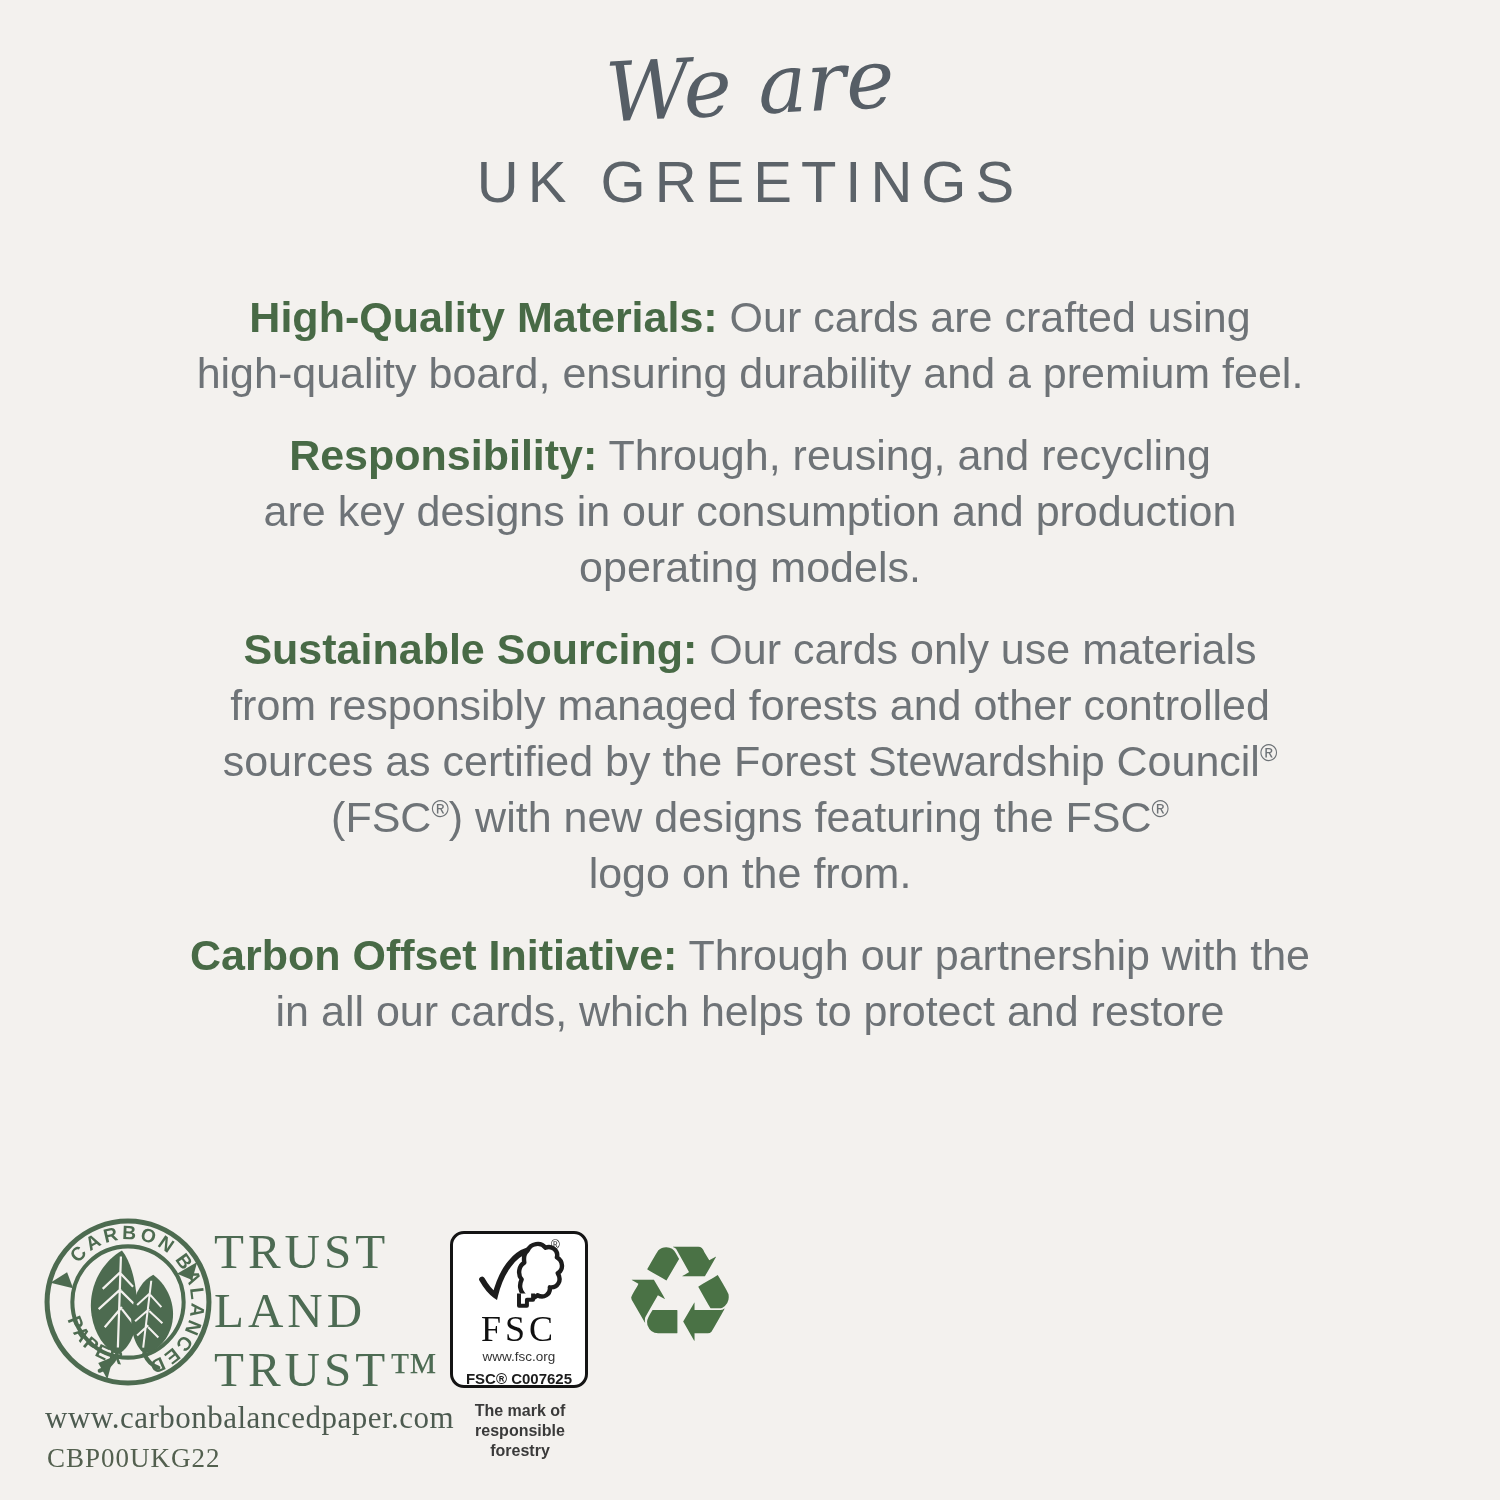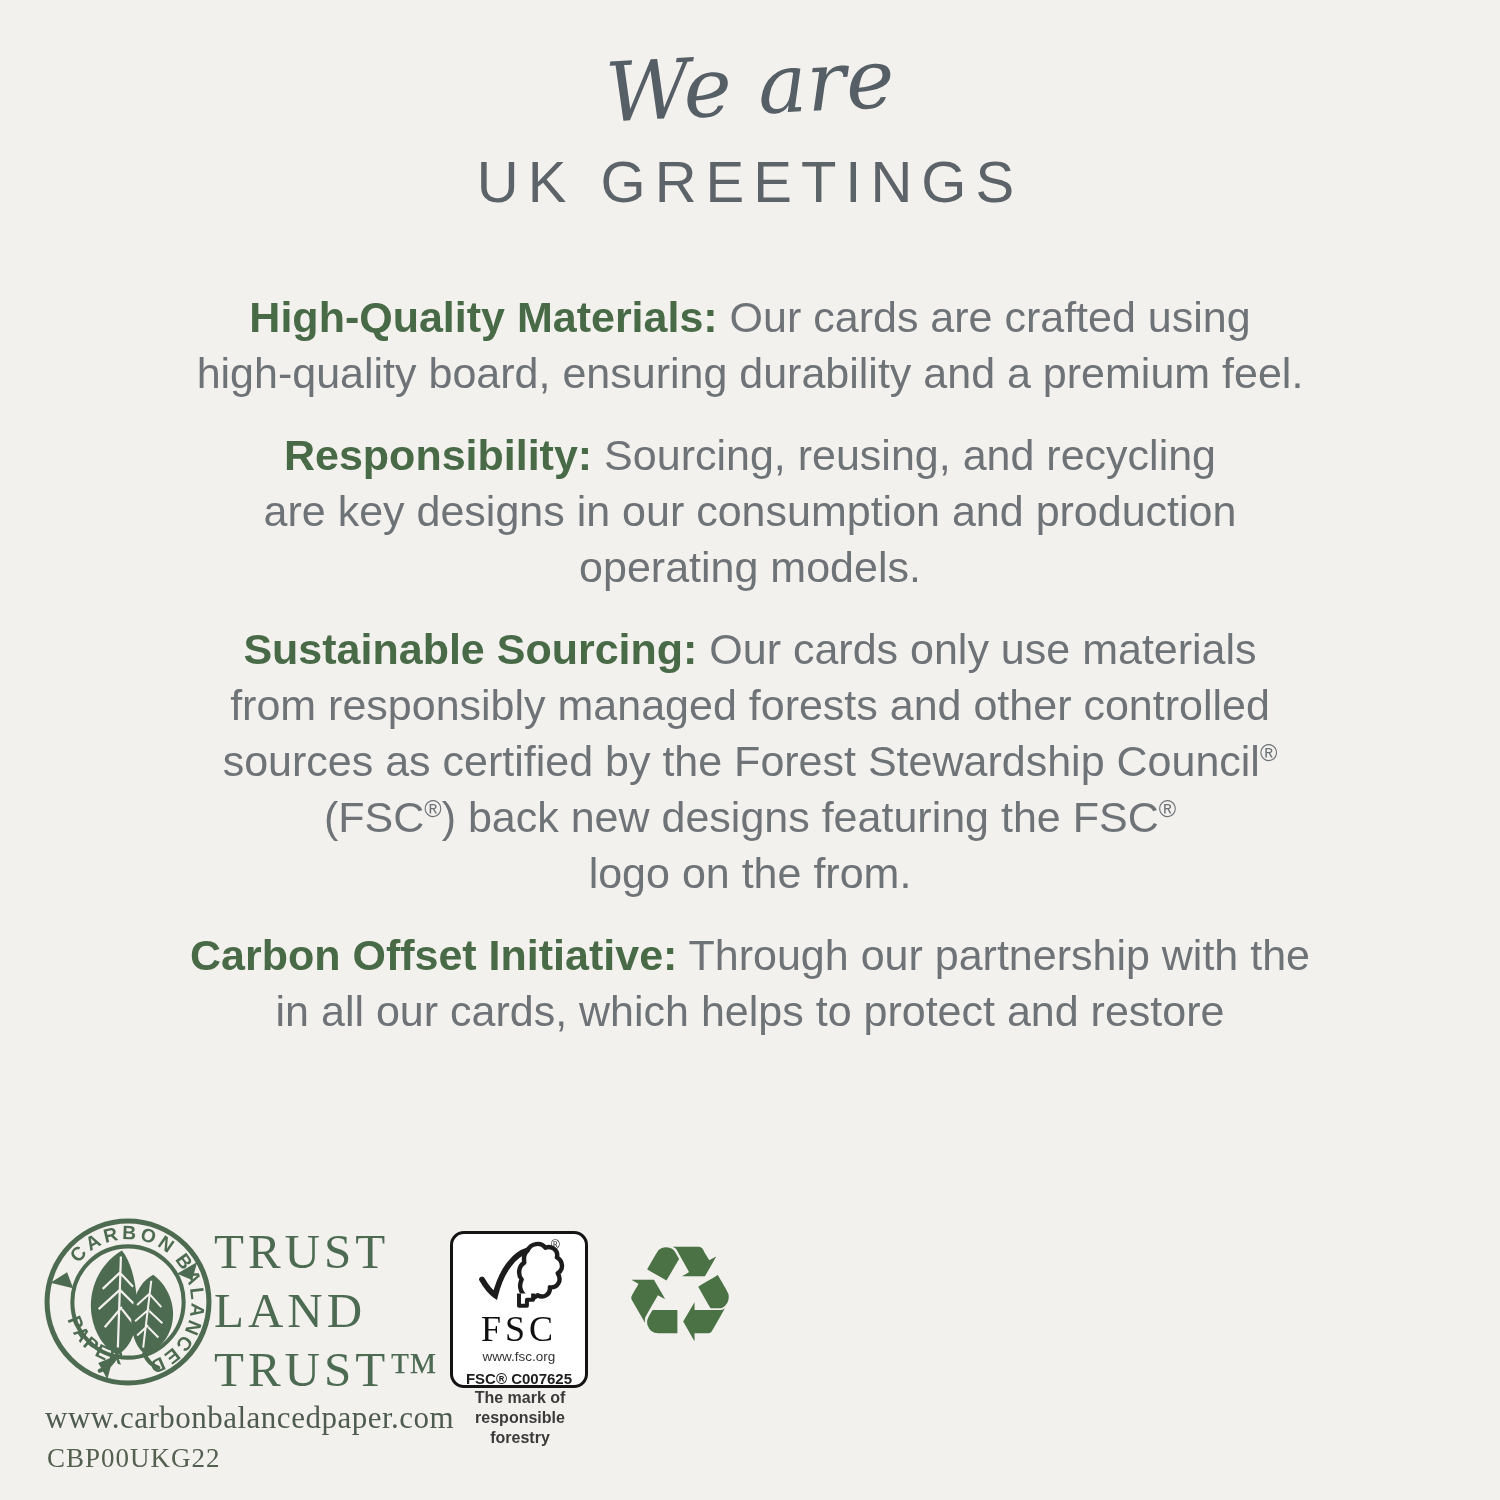--- a/index.html
+++ b/index.html
@@ -70,20 +70,21 @@
   .fsc-box svg{display:block;margin:0 auto;width:92px;height:74px;}
   .fsc-name{
     font-family:"Liberation Serif", serif;
     font-size:36px;line-height:34px;
     letter-spacing:4px;
     color:#101010;
   }
   .fsc-url{font-size:13.5px;line-height:17px;color:#333;margin-top:2px;}
   .fsc-lic{font-size:15px;line-height:17px;font-weight:700;color:#1c1c1c;margin-top:5px;}
   .fsc-tagline{
+    margin-top:13px;
     font-size:16px;line-height:20px;
     font-weight:700;color:#3a3a3a;
   }
   .recycle{
     position:absolute;left:620px;top:1228px;
     font-family:"DejaVu Sans", sans-serif;
     font-size:134px;line-height:134px;
     color:#4a7245;
   }
   .website{
@@ -108,30 +109,30 @@
   </header>
 
   <main>
 
     <p class="para">
       <span class="line"><strong class="h">High-Quality Materials:</strong><span> Our cards are crafted using</span></span>
       <span class="line">high-quality board, ensuring durability and a premium feel.</span>
     </p>
 
     <p class="para">
-      <span class="line"><strong class="h">Responsibility:</strong><span> Sourcing, reusing, and recycling</span></span>
+      <span class="line"><strong class="h">Responsibility:</strong><span> Through, reusing, and recycling</span></span>
       <span class="line">are key designs in our consumption and production</span>
       <span class="line">operating models.</span>
     </p>
 
     <p class="para">
       <span class="line"><strong class="h">Sustainable Sourcing:</strong><span> Our cards only use materials</span></span>
       <span class="line">from responsibly managed forests and other controlled</span>
       <span class="line"><span>sources as certified by the Forest Stewardship Council</span><span class="sup">®</span></span>
-      <span class="line"><span>(FSC</span><span class="sup">®</span><span>) back new designs featuring the FSC</span><span class="sup">®</span></span>
+      <span class="line"><span>(FSC</span><span class="sup">®</span><span>) with new designs featuring the FSC</span><span class="sup">®</span></span>
       <span class="line">logo on the from.</span>
     </p>
 
     <p class="para">
       <span class="line"><strong class="h">Carbon Offset Initiative:</strong><span> Through our partnership with the</span></span>
       <span class="line">in all our cards, which helps to protect and restore</span>
     </p>
 
   </main>
 

